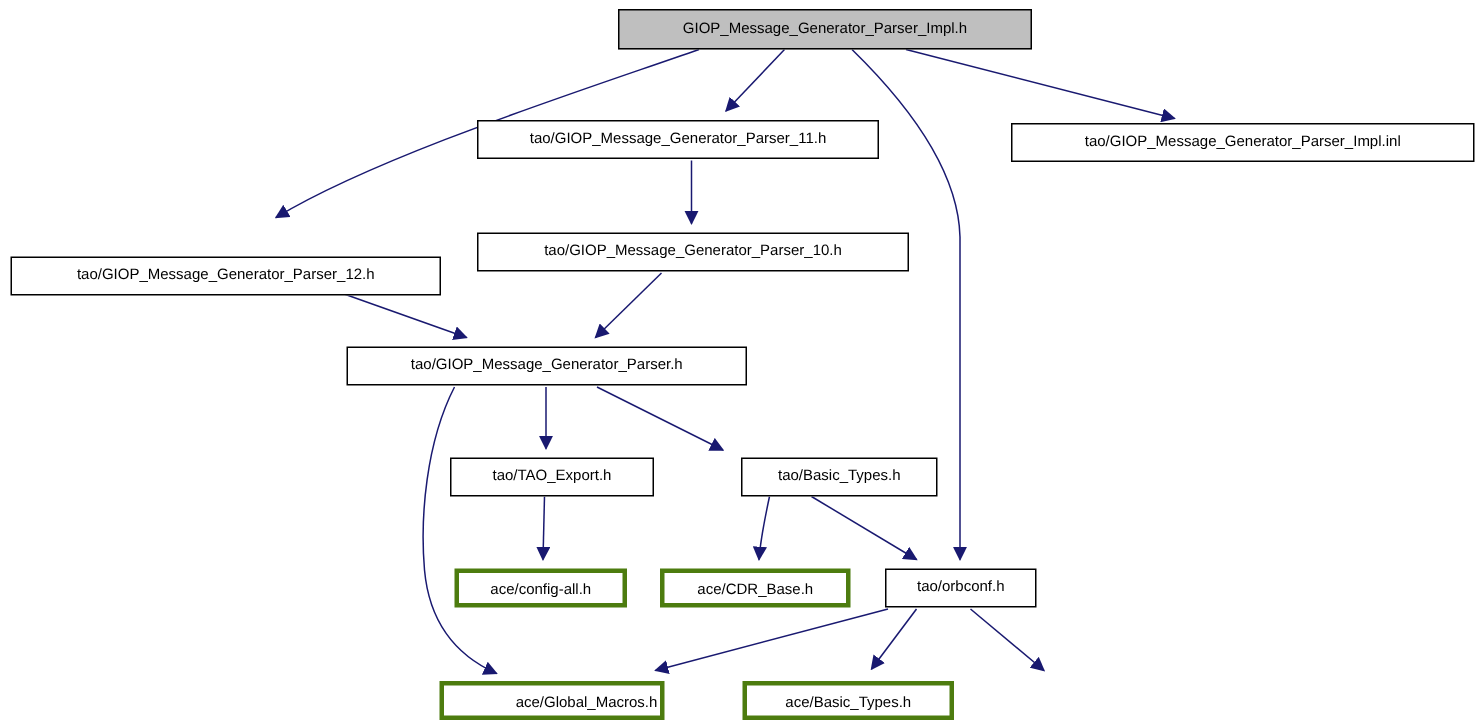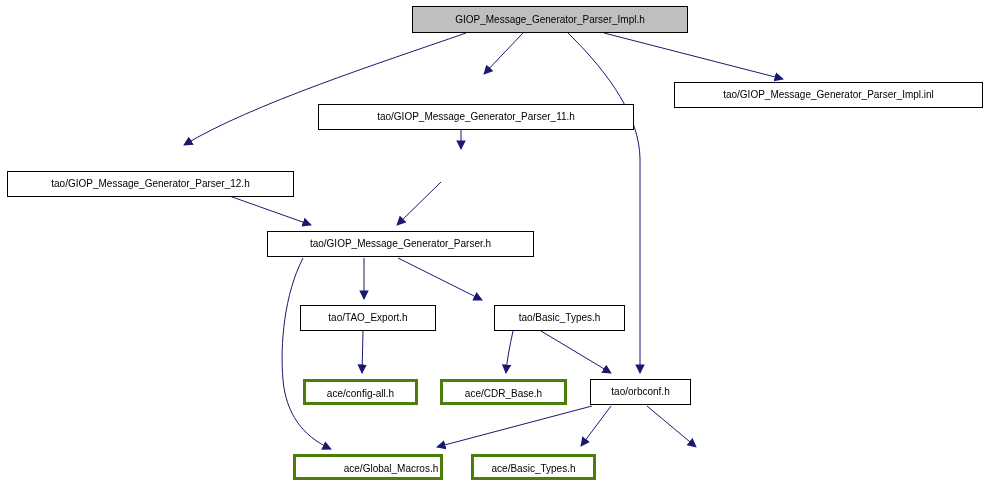--- a/index.html
+++ b/index.html
@@ -75,25 +75,26 @@
       <path d="M363,331 L362,373" marker-end="url(#arrow)"></path>
       <path d="M513,331 C510,345 507,359 506,373" marker-end="url(#arrow)"></path>
       <path d="M541,331 L611,373" marker-end="url(#arrow)"></path>
       <path d="M592,406 L437,447" marker-end="url(#arrow)"></path>
       <path d="M611,406 L581,446" marker-end="url(#arrow)"></path>
       <path d="M647,406 L696,447" marker-end="url(#arrow)"></path>
     </g>
   </svg>
 
   <div class="node root" style="left:412px; top:6px;   width:276px;">GIOP_Message_Generator_Parser_Impl.h</div>
-  <div class="node linked" style="left:318px; top:80px;  width:316px;margin-top:24px;">tao/GIOP_Message_Generator_Parser_11.h</div>
+  <div class="node linked" style="left:318px; top:80px;  width:268px;">tao/GIOP_Message_Generator_Parser_11.h</div>
   <div class="node linked" style="left:674px; top:82px; width:309px;text-align:center;">tao/GIOP_Message_Generator_Parser_Impl.inl</div>
   <div class="node linked" style="left:7px;   top:155px; width:287px;margin-top:16px;">tao/GIOP_Message_Generator_Parser_12.h</div>
-  <div class="node linked" style="left:231px; top:231px; width:267px;margin-left:36px;">tao/GIOP_Message_Generator_Parser.h</div>
+  <div class="node linked" style="left:318px; top:155px; width:288px;">tao/GIOP_Message_Generator_Parser_10.h</div>
+  <div class="node linked" style="left:231px; top:231px; width:267px;">tao/GIOP_Message_Generator_Parser.h</div>
   <div class="node linked" style="left:300px; top:305px; width:136px;">tao/TAO_Export.h</div>
   <div class="node linked" style="left:452px; top:305px; width:131px;margin-left:42px;">tao/Basic_Types.h</div>
   <div class="node leaf" style="left:303px; top:379px; width:115px;">ace/config-all.h</div>
   <div class="node leaf" style="left:440px; top:379px; width:127px;">ace/CDR_Base.h</div>
   <div class="node linked" style="left:590px; top:379px; width:101px;">tao/orbconf.h</div>
   <div class="node leaf" style="left:293px; top:454px; width:150px;padding-left:46px;">ace/Global_Macros.h</div>
-  <div class="node leaf" style="left:471px; top:454px; width:125px;">ace/Basic_Types.h</div>
+  <div class="node leaf" style="left:495px; top:454px; width:141px;">ace/Basic_Types.h</div>
 
 </div>
 
 </body></html>

